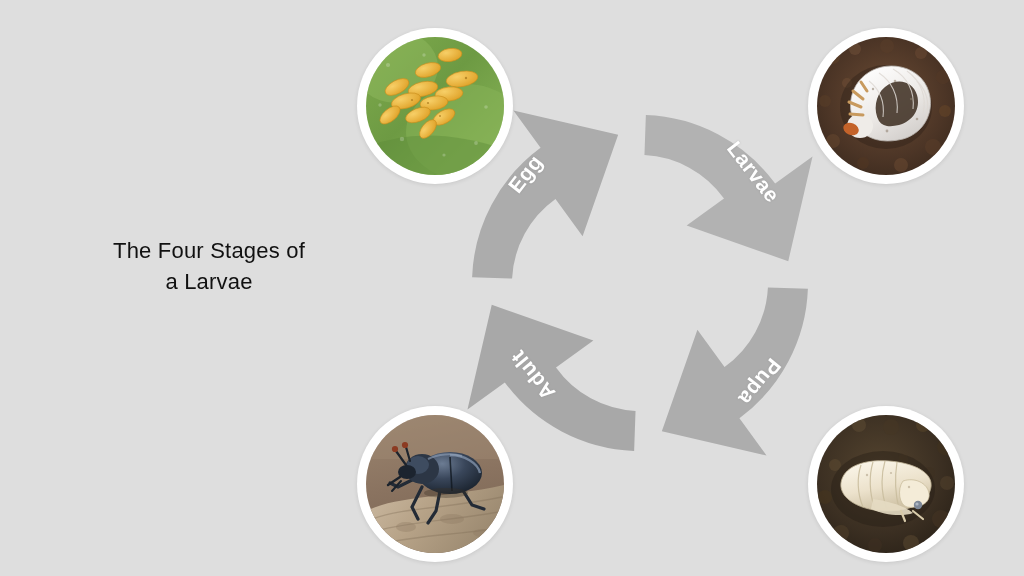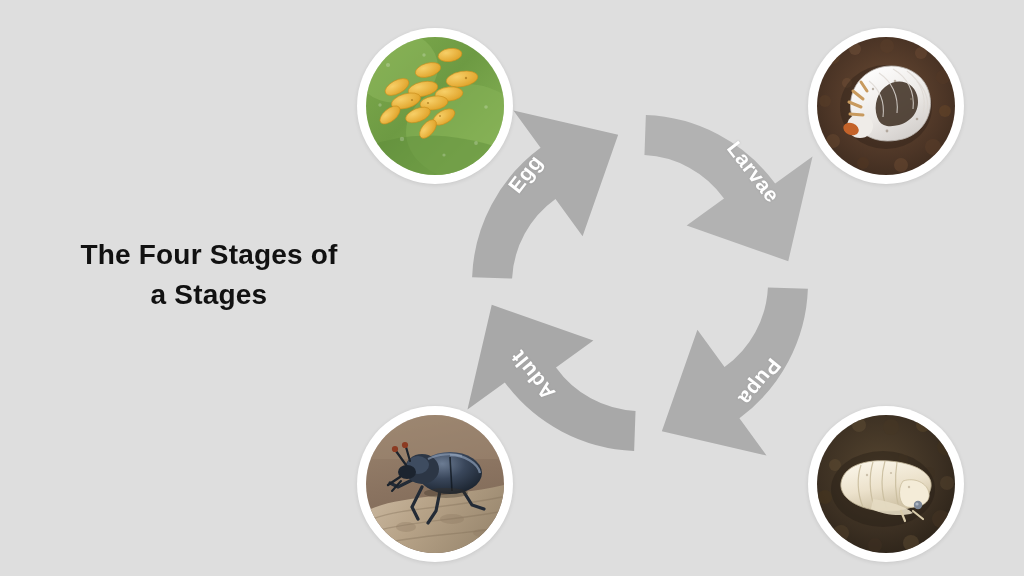--- a/index.html
+++ b/index.html
@@ -25,22 +25,22 @@
 
   
   #title-block {
     position: absolute;
     left: 14px;
     top: 235px;
     width: 390px;
     text-align: center;
   }
   #title-block .title-line {
-    font-size: 28px;
-    font-weight: bold;
+    font-size: 22px;
+    font-weight: normal;
     color: #111111;
     line-height: 1.42;
     letter-spacing: 0.2px;
     white-space: nowrap;
   }
 
   
   #cycle {
     position: absolute;
     left: 430px;
@@ -94,21 +94,21 @@
     left: 9px; top: 9px; width: 138px; height: 138px;
   }
 </style>
 </head>
 <body>
 
 <div id="slide">
 
   <div id="title-block">
     <div class="title-line">The Four Stages of</div>
-    <div class="title-line">a Stages</div>
+    <div class="title-line">a Larvae</div>
   </div>
 
   <div id="cycle">
     <svg viewBox="0 0 420 470" xmlns="http://www.w3.org/2000/svg">
       <defs>
 
         <g id="quarter-arrow">
           <path d="
             M 210 67
             A 168 168 0 0 1 341.6 130.9

